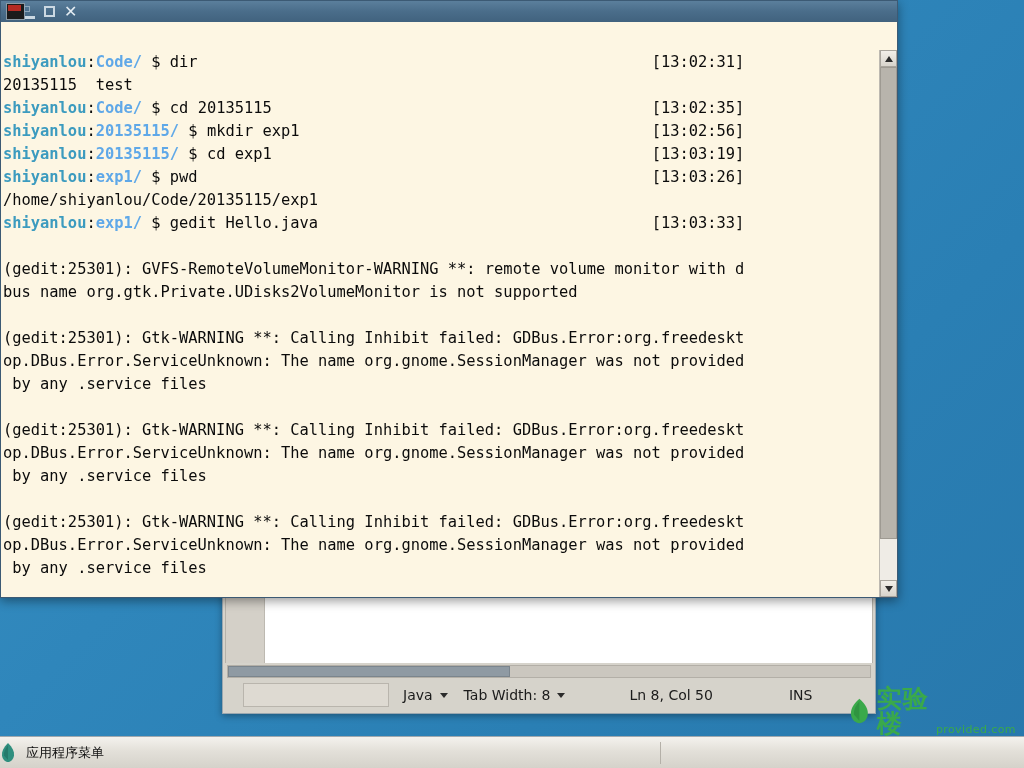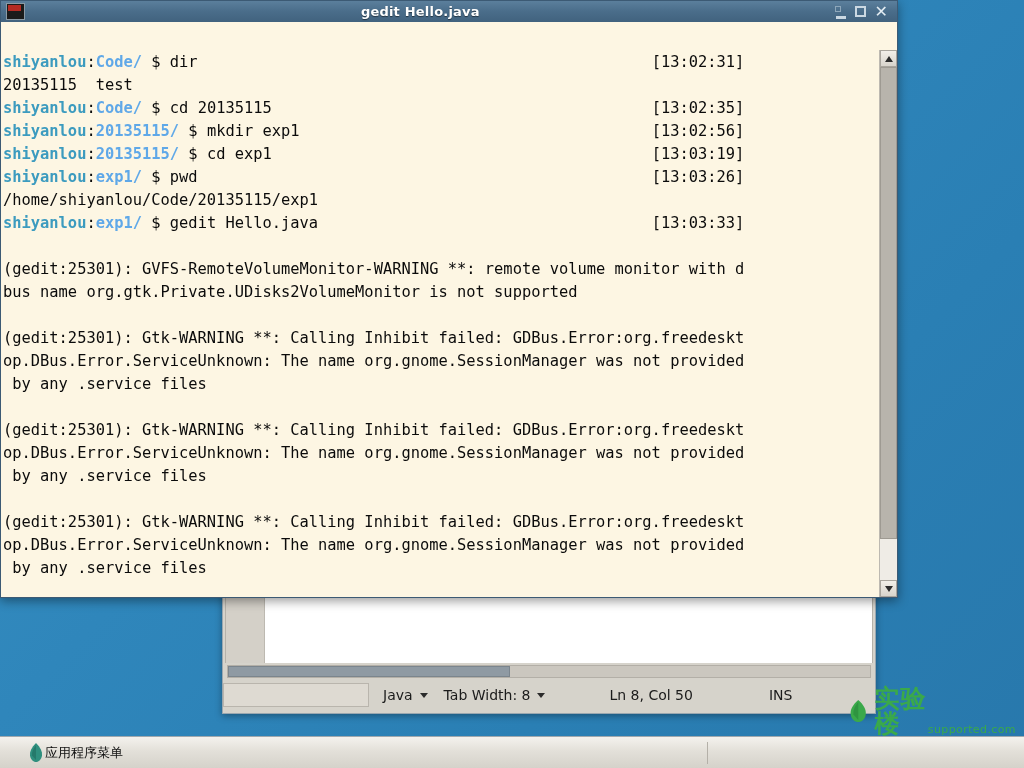--- a/index.html
+++ b/index.html
@@ -115,21 +115,21 @@
     box-sizing: border-box;
   }
   #gedit-statusbar {
     height: 34px;
     background: #d6d3cb;
     display: flex;
     align-items: center;
     font-family: "DejaVu Sans", sans-serif;
     font-size: 14px;
     color: #1b1b1b;
-    padding: 0 4px 2px 0;
+    padding: 0 4px 2px 20px;
     box-sizing: border-box;
   }
   .sb-slot {
     height: 24px;
     display: flex;
     align-items: center;
     padding: 0 8px;
     box-sizing: border-box;
   }
   #sb-blank {
@@ -316,22 +316,22 @@
     height: 32px;
     background: linear-gradient(to bottom,#f4f2ee 0%,#e3e0d9 45%,#d5d2ca 100%);
     border-top: 1px solid #9fa8ae;
     display: flex;
     align-items: center;
     box-sizing: border-box;
   }
   #tb-menu {
     display: flex;
     align-items: center;
-    gap: 1px;
-    padding: 0 28px;
+    gap: 10px;
+    padding: 0 0;
     height: 100%;
   }
   #tb-leaf { width: 16px; height: 19px; }
   #tb-label {
     font-family: "DejaVu Sans", sans-serif;
     font-size: 13px;
     color: #111;
   }
   #tb-sep {
     width: 1px;
@@ -371,21 +371,20 @@
     </div>
     <div id="sb-pos" class="sb-slot">Ln 8, Col 50</div>
     <div id="sb-ins" class="sb-slot">INS</div>
   </div>
 </div>
 
 <div id="terminal-window">
 
   <div id="titlebar">
     <div id="title-icon"></div>
-    <div id="title-text">gedit Hello.java</div>
     <div id="win-buttons">
       <div class="win-btn" id="btn-min"></div>
       <div class="win-btn" id="btn-max"></div>
       <div class="win-btn" id="btn-close">✕</div>
     </div>
   </div>
 
   <div id="term-body">
     <div id="term-text"><div><span class="user">shiyanlou</span><span class="sep">:</span><span class="path">Code/</span><span> $ dir                                                 </span><span class="ts">[13:02:31]</span></div><div>20135115  test</div><div><span class="user">shiyanlou</span><span class="sep">:</span><span class="path">Code/</span><span> $ cd 20135115                                         </span><span class="ts">[13:02:35]</span></div><div><span class="user">shiyanlou</span><span class="sep">:</span><span class="path">20135115/</span><span> $ mkdir exp1                                      </span><span class="ts">[13:02:56]</span></div><div><span class="user">shiyanlou</span><span class="sep">:</span><span class="path">20135115/</span><span> $ cd exp1                                         </span><span class="ts">[13:03:19]</span></div><div><span class="user">shiyanlou</span><span class="sep">:</span><span class="path">exp1/</span><span> $ pwd                                                 </span><span class="ts">[13:03:26]</span></div><div>/home/shiyanlou/Code/20135115/exp1</div><div><span class="user">shiyanlou</span><span class="sep">:</span><span class="path">exp1/</span><span> $ gedit Hello.java                                    </span><span class="ts">[13:03:33]</span></div><div>&nbsp;</div><div>(gedit:25301): GVFS-RemoteVolumeMonitor-WARNING **: remote volume monitor with d</div><div>bus name org.gtk.Private.UDisks2VolumeMonitor is not supported</div><div>&nbsp;</div><div>(gedit:25301): Gtk-WARNING **: Calling Inhibit failed: GDBus.Error:org.freedeskt</div><div>op.DBus.Error.ServiceUnknown: The name org.gnome.SessionManager was not provided</div><div> by any .service files</div><div>&nbsp;</div><div>(gedit:25301): Gtk-WARNING **: Calling Inhibit failed: GDBus.Error:org.freedeskt</div><div>op.DBus.Error.ServiceUnknown: The name org.gnome.SessionManager was not provided</div><div> by any .service files</div><div>&nbsp;</div><div>(gedit:25301): Gtk-WARNING **: Calling Inhibit failed: GDBus.Error:org.freedeskt</div><div>op.DBus.Error.ServiceUnknown: The name org.gnome.SessionManager was not provided</div><div> by any .service files</div></div>
 
@@ -404,21 +403,21 @@
 </div>
 
 <div id="watermark">
   <div id="wm-row">
     <svg id="wm-leaf" viewBox="0 0 30 34">
       <path d="M15 1 C7 8 3 15 4 22 C5 29 10 33 15 33 C20 33 25 29 26 22 C27 15 23 8 15 1 Z" fill="#3aa94a"></path>
       <path d="M15 4 C10 10 7 16 8 22 L15 30 Z" fill="#2f9440"></path>
     </svg>
     <span id="wm-cn">实验楼</span>
   </div>
-  <div id="wm-url">supported.com</div>
+  <div id="wm-url">provided.com</div>
 </div>
 
 <div id="taskbar">
   <div id="tb-menu">
     <svg id="tb-leaf" viewBox="0 0 16 19">
       <path d="M8 0 C3.5 4.5 1.5 8.5 2 12.5 C2.6 16.5 5.3 19 8 19 C10.7 19 13.4 16.5 14 12.5 C14.5 8.5 12.5 4.5 8 0 Z" fill="#2f8f7e"></path>
       <path d="M8 2 C5 6 3.5 9.5 4 12.6 L8 17 Z" fill="#257a6b"></path>
     </svg>
     <span id="tb-label">应用程序菜单</span>
   </div>

